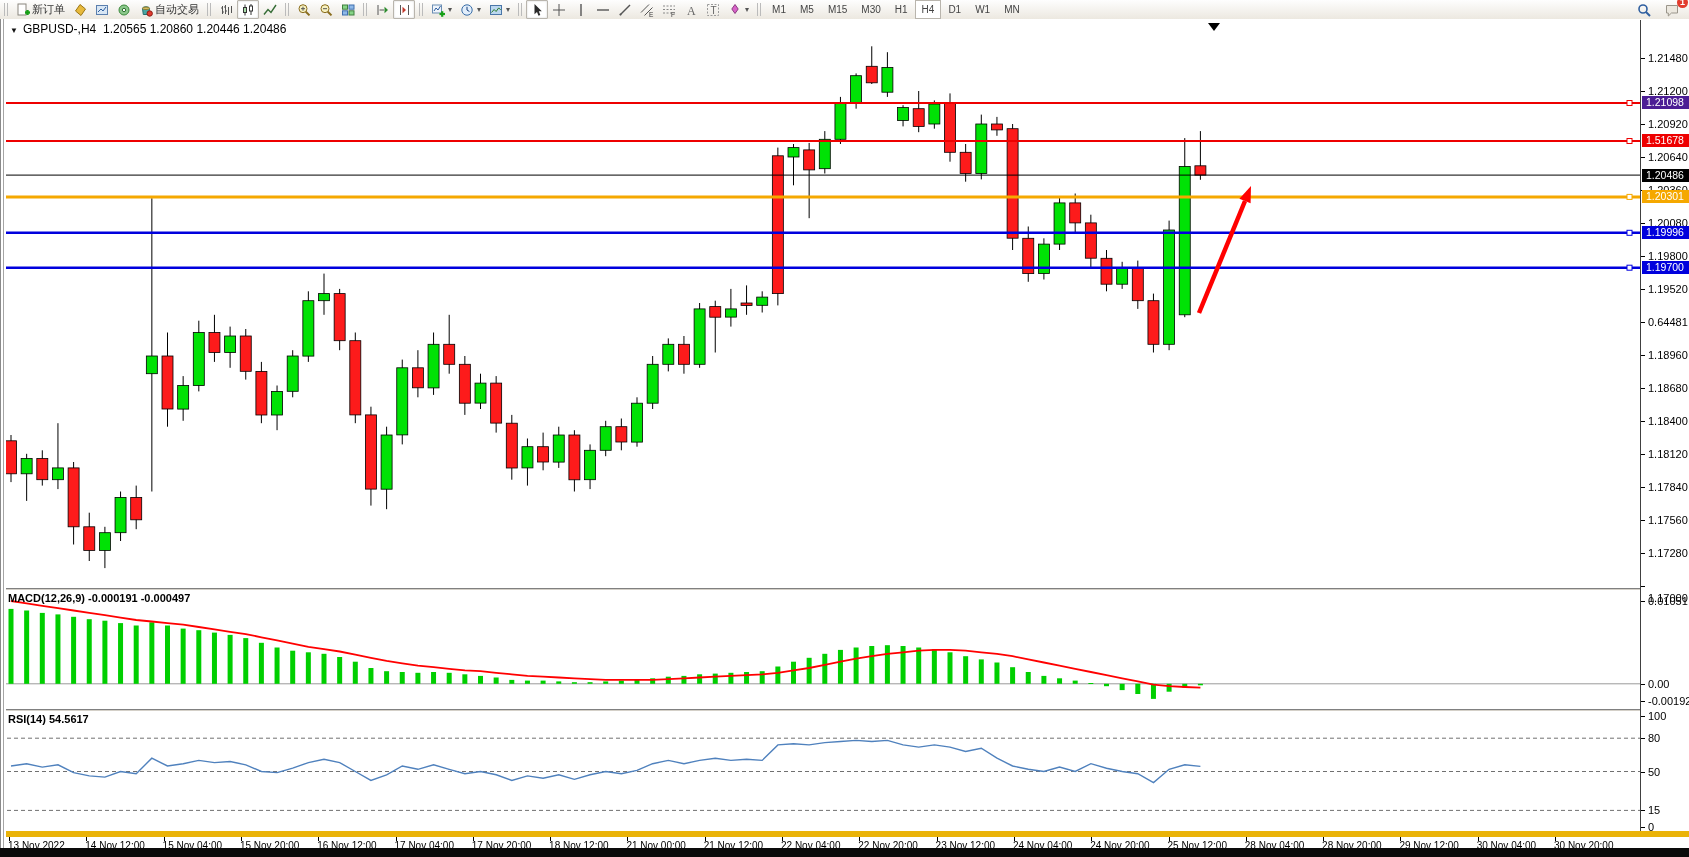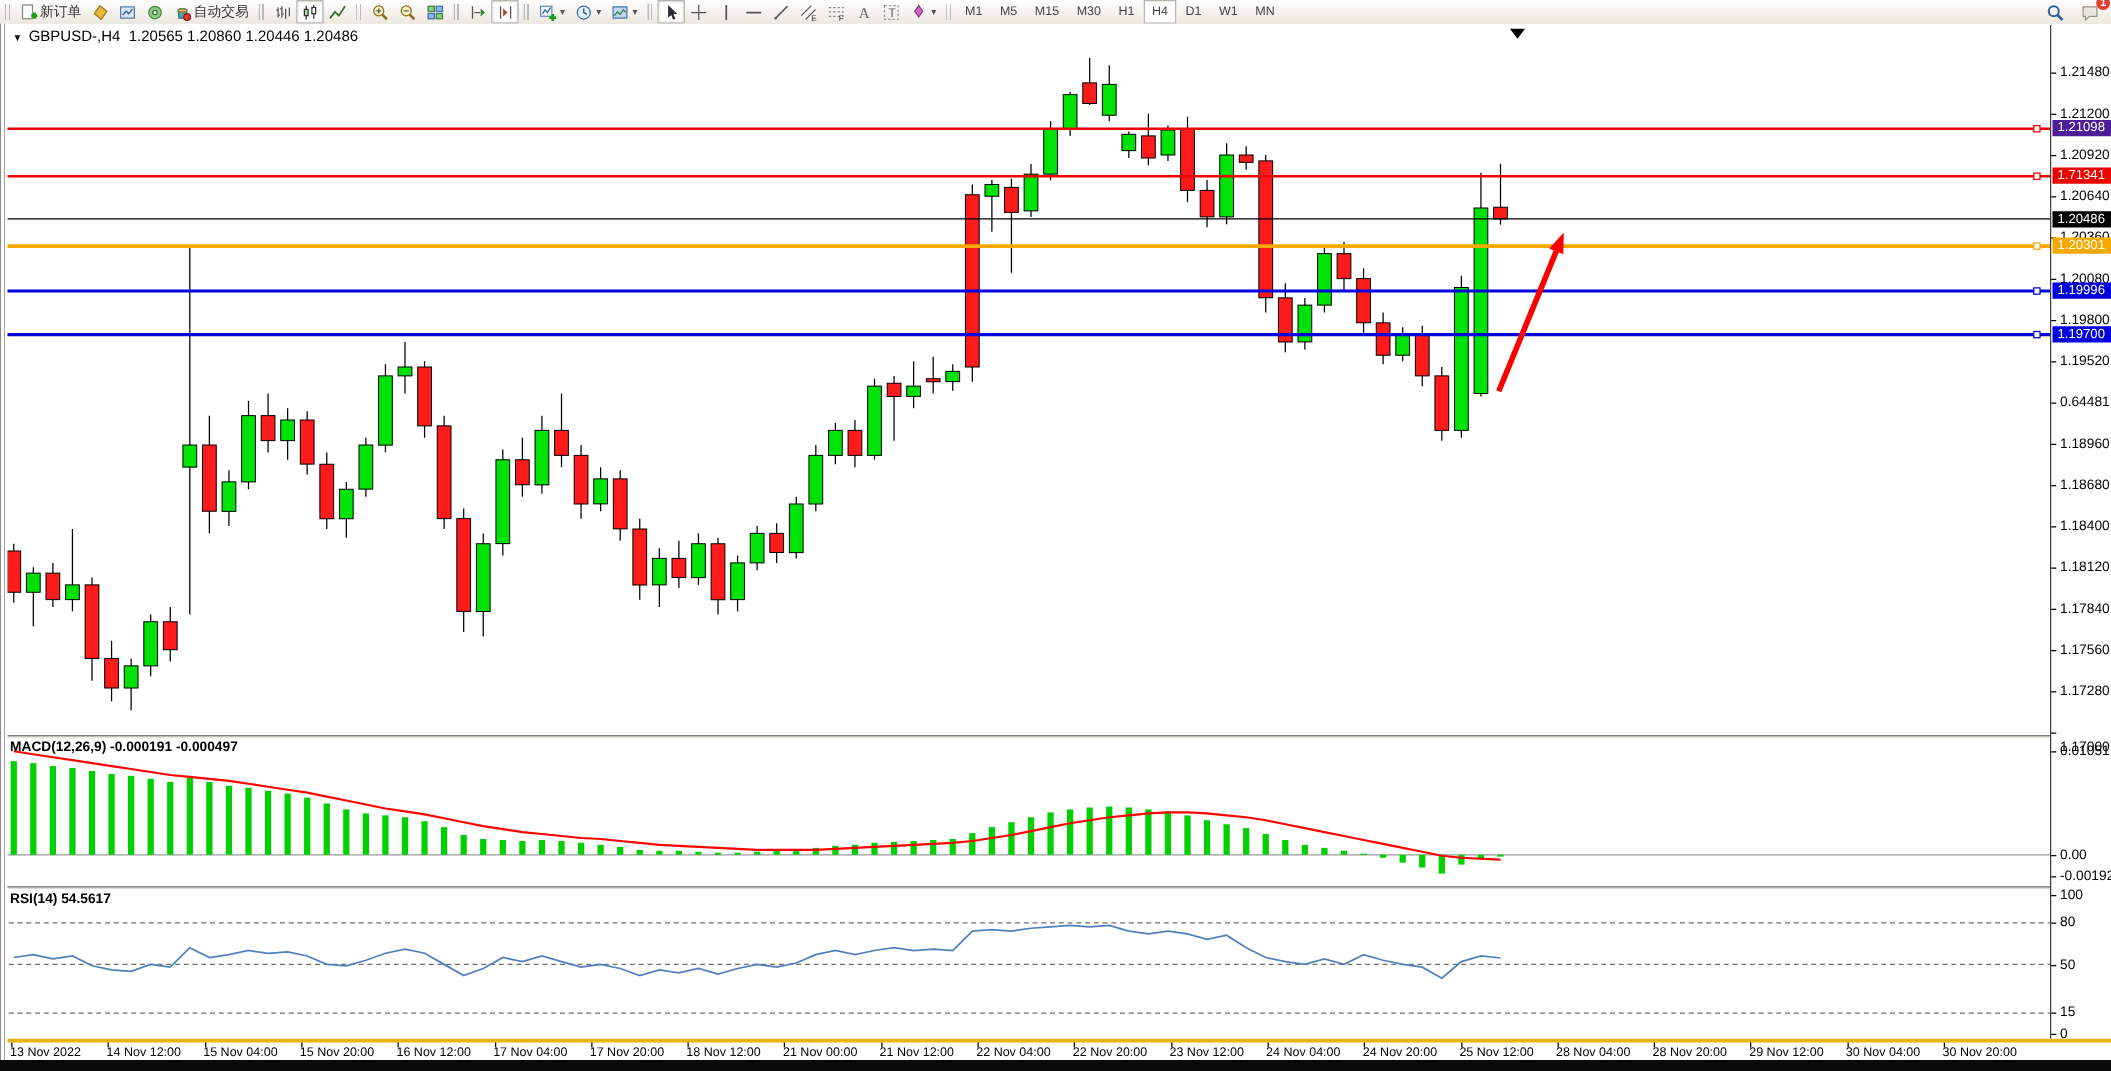--- a/index.html
+++ b/index.html
@@ -31,21 +31,21 @@
   .chart-title{position:absolute;top:3px;left:10px;font-size:12px;color:#000;z-index:5;}
   .chart-title .tri{font-size:8px;margin-right:5px;color:#111;}
   .ind-label{position:absolute;top:1px;left:8px;font-size:11px;color:#000;z-index:5;}
   .axis{position:absolute;left:1640px;top:1px;width:49px;height:828px;background:#fff;
     border-left:1px solid #404040;}
   .tick-lbl{position:absolute;left:7px;font-size:11px;color:#000;white-space:nowrap;}
   .tick-dash{position:absolute;left:0;width:4px;height:1px;background:#000;}
   .badge{position:absolute;left:1px;width:47px;height:13px;line-height:13px;
     color:#fff;font-size:10.5px;padding-left:4px;box-sizing:border-box;}
   .time-axis{position:absolute;left:0;top:812px;width:1689px;height:17px;background:#fff;
-    border-top:3px solid #eab308;}
+    border-top:6px solid #eab308;}
   .time-lbl{position:absolute;top:3px;font-size:10px;color:#000;white-space:nowrap;}
   .time-tick{position:absolute;top:0;width:1px;height:4px;background:#000;}
   .bottom-bar{position:absolute;left:0;top:829px;width:1689px;height:9px;background:#0a0a0a;}
 </style>
 </head>
 <body>
 
 <div class="toolbar" id="toolbar">
     <div class="tb-handle"></div>
     <div class="tb-btn">
@@ -631,21 +631,21 @@
       <span class="tick-lbl" style="top: 690px;">100</span>
       <div class="tick-dash" style="top: 718.2px;"></div>
       <span class="tick-lbl" style="top: 712.2px;">80</span>
       <div class="tick-dash" style="top: 751.5px;"></div>
       <span class="tick-lbl" style="top: 745.5px;">50</span>
       <div class="tick-dash" style="top: 790.35px;"></div>
       <span class="tick-lbl" style="top: 784.35px;">15</span>
       <div class="tick-dash" style="top: 807px;"></div>
       <span class="tick-lbl" style="top: 801px;">0</span>
       <div class="badge" style="top: 76px; background: #4c1d95;">1.21098</div>
-      <div class="badge" style="top: 114.466px; background: rgb(238, 0, 0);">1.71341</div>
+      <div class="badge" style="top: 114.466px; background: rgb(238, 0, 0);">1.51678</div>
       <div class="badge" style="top: 148.624px; background: rgb(0, 0, 0);">1.20486</div>
       <div class="badge" style="top: 170.414px; background: rgb(245, 168, 0);">1.20301</div>
       <div class="badge" style="top: 206.339px; background: rgb(0, 0, 221);">1.19996</div>
       <div class="badge" style="top: 241.203px; background: rgb(0, 0, 221);">1.19700</div>
     </div>
   <div class="time-axis" id="timeAxis">
       <div class="time-tick" style="left: 9px;"></div>
       <span class="time-lbl" style="left: 8px;">13 Nov 2022</span>
       <div class="time-tick" style="left: 86.3px;"></div>
       <span class="time-lbl" style="left: 85.3px;">14 Nov 12:00</span>

